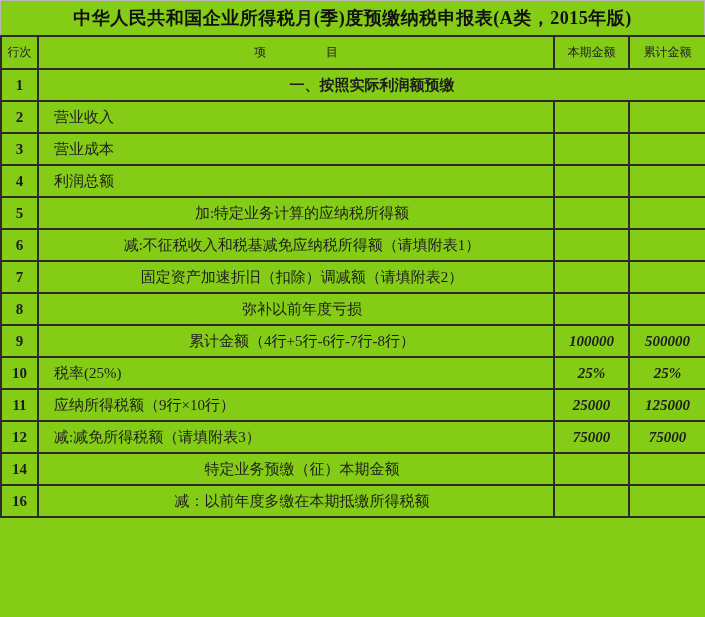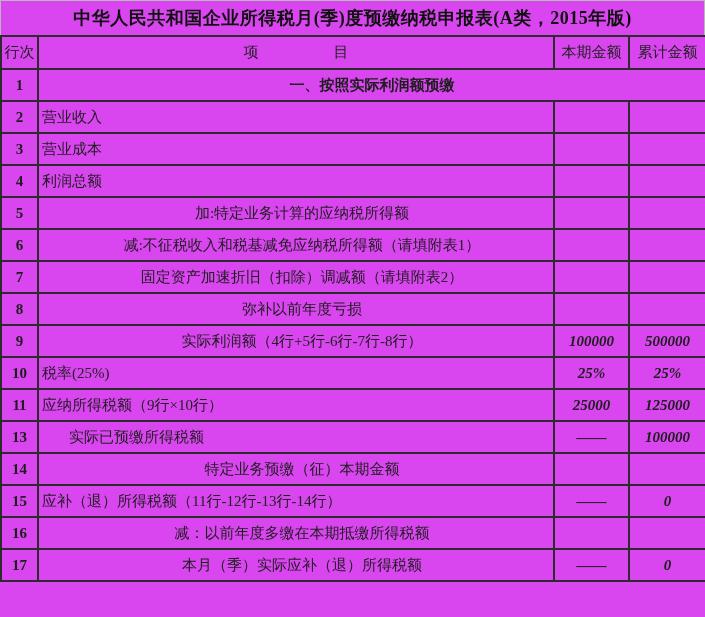--- a/index.html
+++ b/index.html
@@ -10,21 +10,21 @@
   body {
     width: 705px;
     height: 617px;
     font-family: "Liberation Serif", "DejaVu Serif", serif;
     color: #1d1d1d;
   }
   .sheet {
     width: 705px;
     height: 617px;
     box-sizing: border-box;
-    background: #d946ef;
+    background: #84cc16;
   }
   .title-row {
     box-sizing: border-box;
     height: 35px;
     border: 1px solid #b8b8b8;
     border-bottom: none;
     display: flex;
     align-items: center;
     justify-content: center;
     font-size: 18px;
@@ -41,36 +41,36 @@
   .tax-table th, .tax-table td {
     border: 2px solid #2c2c2c;
     box-sizing: border-box;
     overflow: hidden;
     white-space: nowrap;
     padding: 0;
   }
   .tax-table thead th {
     height: 33px;
     font-weight: normal;
-    font-size: 15px;
+    font-size: 12px;
     text-align: center;
     color: #222222;
   }
   .tax-table tbody td {
     height: 32px;
     font-size: 15px;
   }
   td.row-no {
     text-align: center;
     font-weight: bold;
     font-size: 14px;
   }
   td.item {
     text-align: left;
-    padding-left: 3px;
+    padding-left: 15px;
   }
   td.item.center {
     text-align: center;
     padding-left: 12px;
   }
   td.item.indent {
     padding-left: 30px;
   }
   td.section {
     text-align: center;
@@ -148,62 +148,50 @@
           <td class="amount"></td>
         </tr>
         <tr>
           <td class="row-no">8</td>
           <td class="item center">弥补以前年度亏损</td>
           <td class="amount"></td>
           <td class="amount"></td>
         </tr>
         <tr>
           <td class="row-no">9</td>
-          <td class="item center">实际利润额（4行+5行-6行-7行-8行）</td>
+          <td class="item center">累计金额（4行+5行-6行-7行-8行）</td>
           <td class="amount">100000</td>
           <td class="amount">500000</td>
         </tr>
         <tr>
           <td class="row-no">10</td>
           <td class="item left">税率(25%)</td>
           <td class="amount">25%</td>
           <td class="amount">25%</td>
         </tr>
         <tr>
           <td class="row-no">11</td>
           <td class="item left">应纳所得税额（9行×10行）</td>
           <td class="amount">25000</td>
           <td class="amount">125000</td>
         </tr>
         <tr>
-          <td class="row-no">13</td>
-          <td class="item indent">实际已预缴所得税额</td>
-          <td class="amount">——</td>
-          <td class="amount">100000</td>
+          <td class="row-no">12</td>
+          <td class="item left">减:减免所得税额（请填附表3）</td>
+          <td class="amount">75000</td>
+          <td class="amount">75000</td>
         </tr>
         <tr>
           <td class="row-no">14</td>
           <td class="item center">特定业务预缴（征）本期金额</td>
           <td class="amount"></td>
           <td class="amount"></td>
         </tr>
         <tr>
-          <td class="row-no">15</td>
-          <td class="item left">应补（退）所得税额（11行-12行-13行-14行）</td>
-          <td class="amount">——</td>
-          <td class="amount">0</td>
-        </tr>
-        <tr>
           <td class="row-no">16</td>
           <td class="item center">减：以前年度多缴在本期抵缴所得税额</td>
           <td class="amount"></td>
           <td class="amount"></td>
-        </tr>
-        <tr>
-          <td class="row-no">17</td>
-          <td class="item center">本月（季）实际应补（退）所得税额</td>
-          <td class="amount">——</td>
-          <td class="amount">0</td>
         </tr>
       </tbody>
   </table>
 
 </div>
 
 </body></html>

